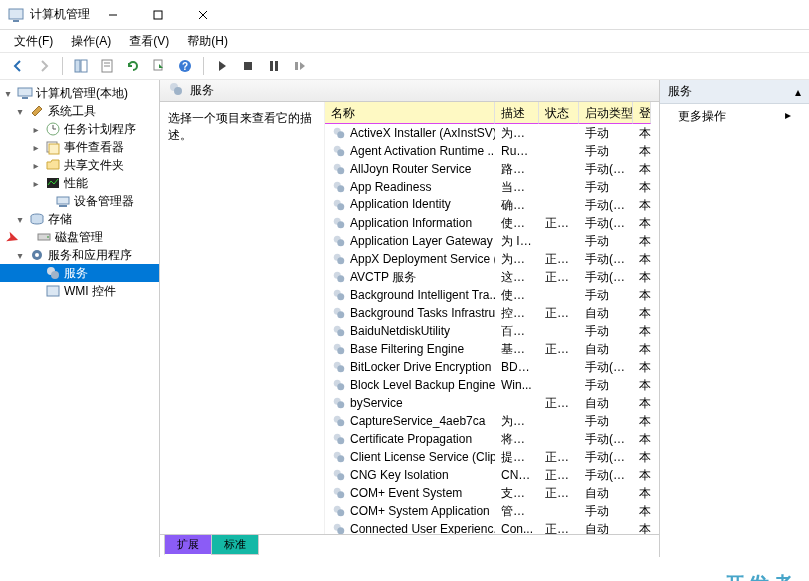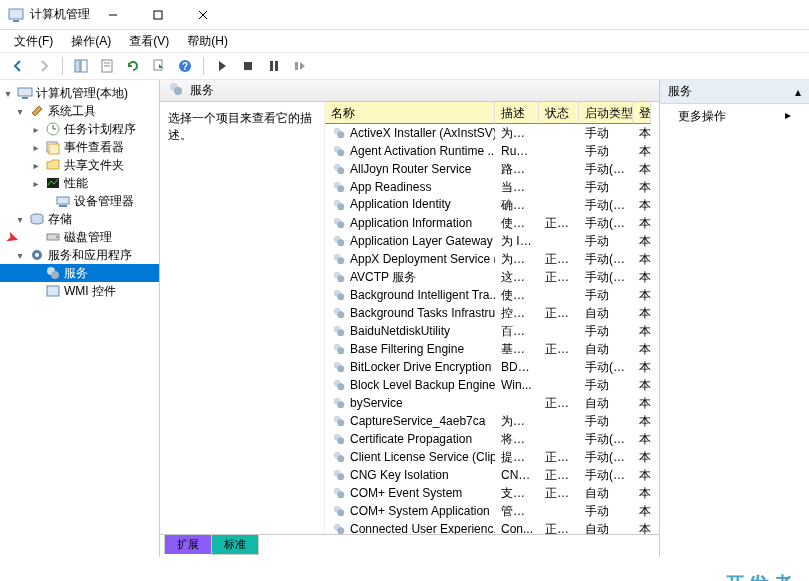--- a/index.html
+++ b/index.html
@@ -224,21 +224,21 @@
     <div class="tree-node" style="padding-left:14px">
       <span class="twisty">▾</span>
       <span class="tree-icon">
           <svg class="svg16" viewBox="0 0 16 16">
             <ellipse cx="8" cy="5" rx="6" ry="2" fill="#cde" stroke="#6a8bb0"></ellipse>
             <path d="M2 5 L2 11 A6 2 0 0 0 14 11 L14 5" fill="#cde" stroke="#6a8bb0"></path>
           </svg>
         </span>
       <span>存储</span>
     </div>
-    <div class="tree-node" style="padding-left:42px">
+    <div class="tree-node" style="padding-left:33px">
       <span class="tree-icon">
           <svg class="svg16" viewBox="0 0 16 16">
             <rect x="2" y="5" width="12" height="6" fill="#d7d7d7" stroke="#888"></rect>
             <circle cx="12" cy="8" r="1" fill="#6a6"></circle>
           </svg>
         </span>
       <span>磁盘管理</span>
     </div>
     <div class="tree-node" style="padding-left:14px">
       <span class="twisty">▾</span>

